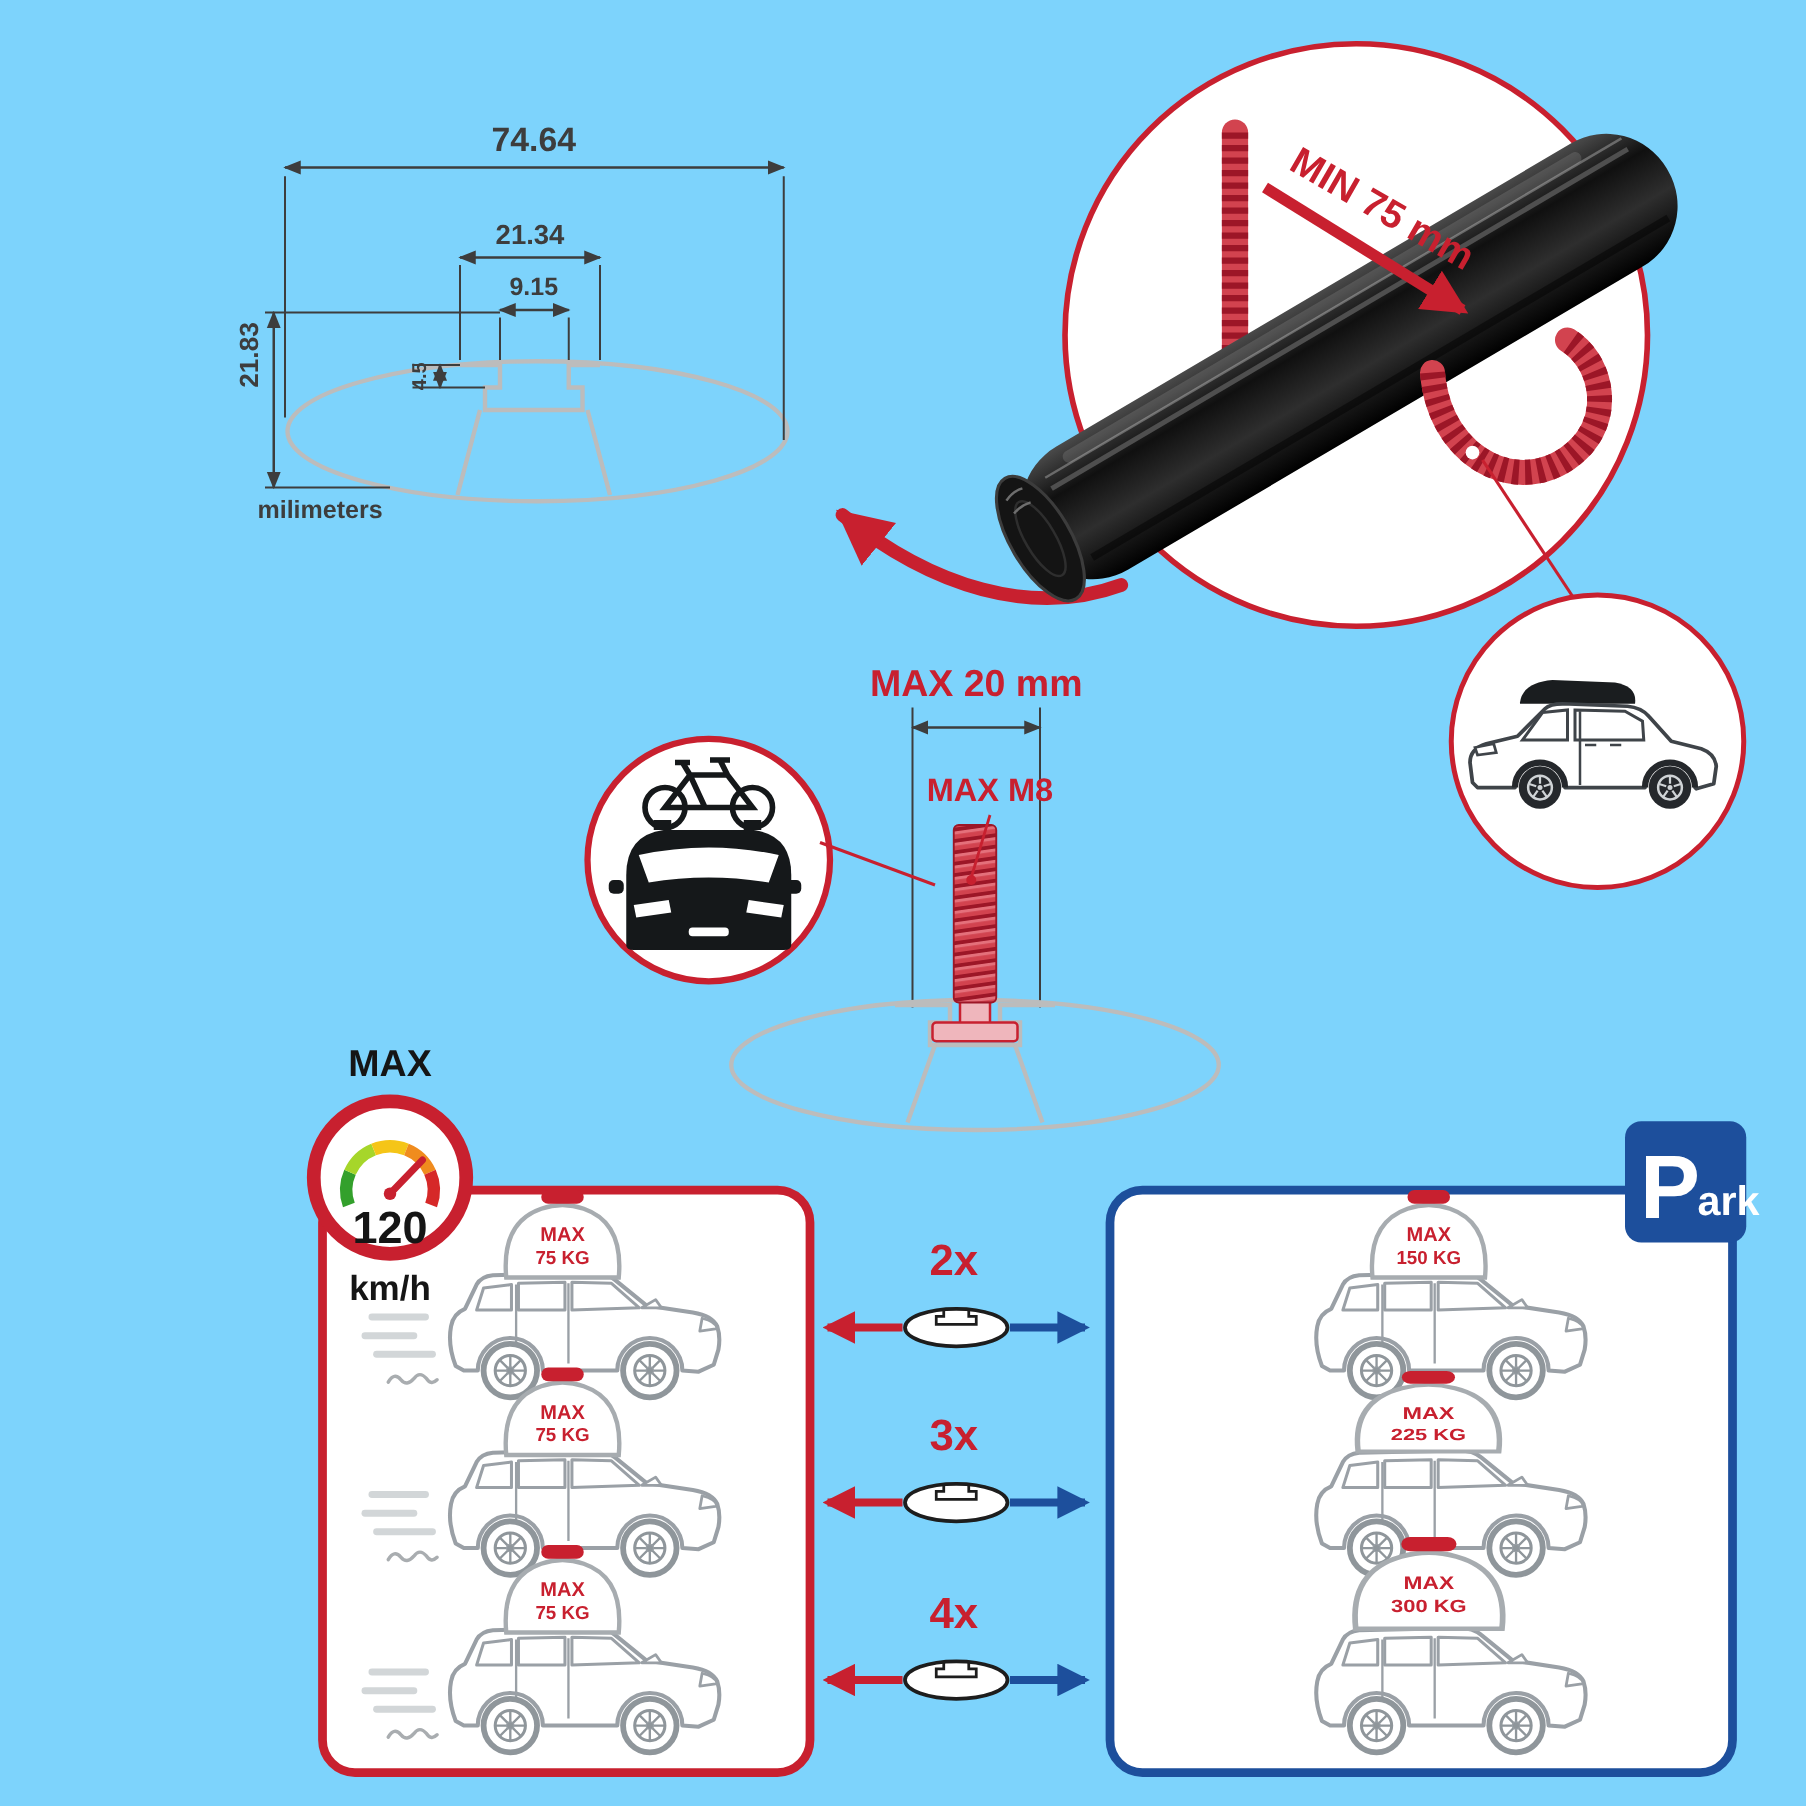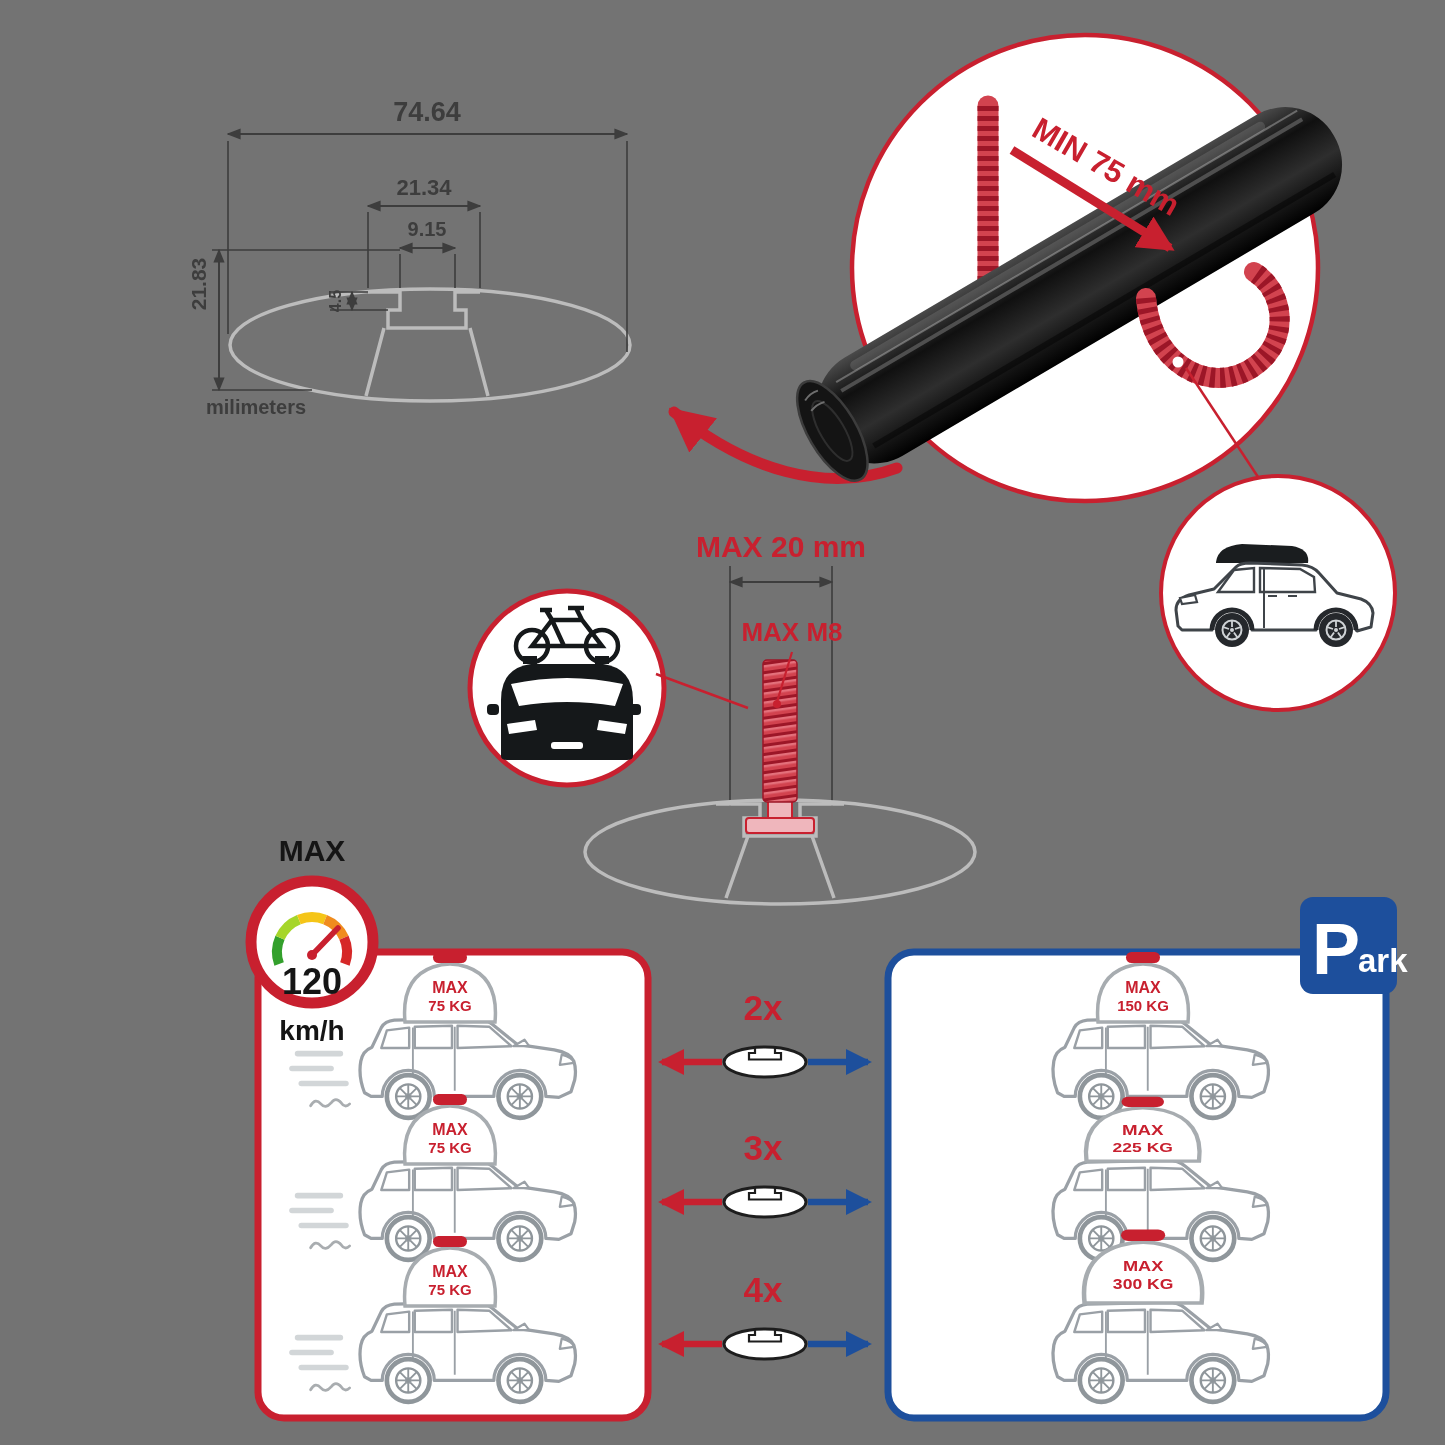--- a/index.html
+++ b/index.html
@@ -1,16 +1,16 @@
 <!DOCTYPE html>
 <html><head>
 <meta charset="utf-8">
 <style>
   html,body{margin:0;padding:0;background:#ffffff}
-  #stage{position:relative;width:1445px;height:1445px;background:#737373;overflow:hidden}
+  #stage{position:relative;width:1445px;height:1445px;background:#7dd3fc;overflow:hidden}
   svg{display:block}
   text{font-family:"Liberation Sans","DejaVu Sans",sans-serif;font-weight:bold}
   .dimtxt{fill:#3d3d3d}
   .redtxt{fill:#c8202f}
   .blutxt{fill:#ffffff}
   .dkline{stroke:#3d3d3d;stroke-width:2;fill:none}
   .thinline{stroke:#3d3d3d;stroke-width:1.6;fill:none}
   .gline{stroke:#bcbcbc;stroke-width:3.5;fill:none}
   .loadtxt{fill:#c8202f;text-anchor:middle}
 </style>

